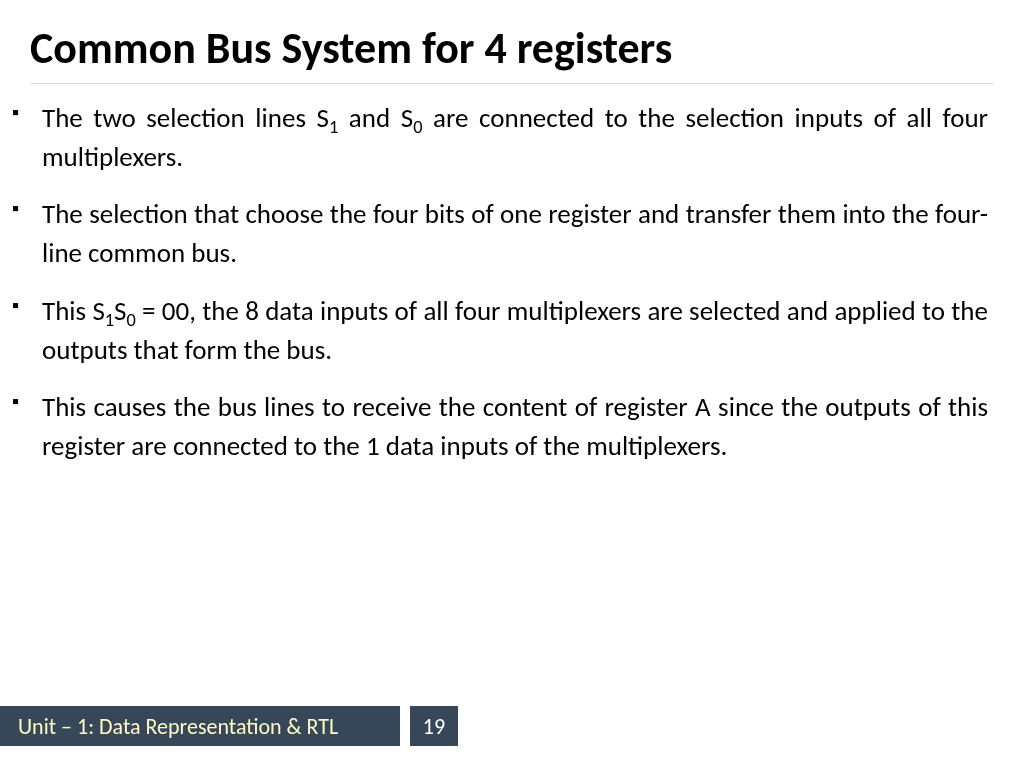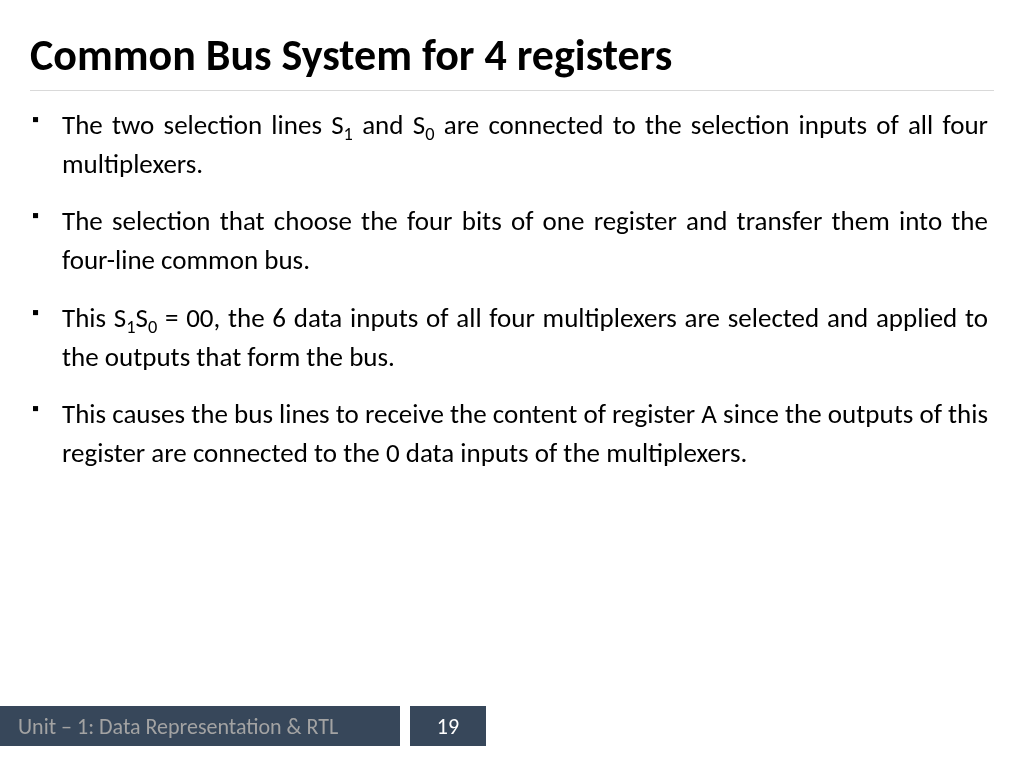--- a/index.html
+++ b/index.html
@@ -1,44 +1,44 @@
 <!DOCTYPE html>
 <html><head>
 <meta charset="utf-8">
 <style>
   * { margin: 0; padding: 0; box-sizing: border-box; }
   html, body { width: 1024px; height: 768px; background: #fff; font-family: Calibri, "Segoe UI", Arial, sans-serif; overflow: hidden; color: #000; }
   .slide { position: relative; width: 1024px; height: 768px; }
-  .title { font-size: 44px; font-weight: 700; padding: 28px 30px 8px 30px; }
+  .title { font-size: 44px; font-weight: 700; padding: 21px 30px 8px 30px; }
   .hr { border: none; border-top: 1px solid #d9d9d9; margin: 0 30px 14px 30px; }
-  .content { padding: 0 36px 0 62px; }
+  .content { padding: 0 36px 0 42px; }
   .content li { list-style: none; position: relative; font-size: 27px; line-height: 1.45; text-align: justify; margin-bottom: 18px; }
   .content li::before { content: "▪"; position: absolute; left: -30px; top: 0; font-size: 20px; color: #000; }
   sub { font-size: 0.68em; vertical-align: sub; line-height: 0; }
   .footer { position: absolute; left: 0; bottom: 22px; height: 40px; display: flex; }
-  .footer .unit { background: #37475a; color: #a3a3a3; font-size: 22px; padding: 0 18px; display: flex; align-items: center; min-width: 400px; }
-  .footer .page { background: #37475a; color: #fff; font-size: 22px; width: 76px; display: flex; align-items: center; justify-content: center; margin-left: 10px; }
+  .footer .unit { background: #37475a; color: #fef9c3; font-size: 22px; padding: 0 18px; display: flex; align-items: center; min-width: 400px; }
+  .footer .page { background: #37475a; color: #fff; font-size: 22px; width: 48px; display: flex; align-items: center; justify-content: center; margin-left: 10px; }
 </style>
 </head>
 <body>
 
 <div class="slide">
   <h1 class="title">Common Bus System for 4 registers</h1>
   <hr class="hr">
   <ul class="content">
     <li>
       <span>The two selection lines S</span><sub>1</sub><span> and S</span><sub>0</sub><span> are connected to the selection inputs of all four multiplexers.</span>
     </li>
     <li>
       <span>The selection that choose the four bits of one register and transfer them into the four-line common bus.</span>
     </li>
     <li>
-      <span>This S</span><sub>1</sub><span>S</span><sub>0</sub><span> = 00, the 6 data inputs of all four multiplexers are selected and applied to the outputs that form the bus.</span>
+      <span>This S</span><sub>1</sub><span>S</span><sub>0</sub><span> = 00, the 8 data inputs of all four multiplexers are selected and applied to the outputs that form the bus.</span>
     </li>
     <li>
-      <span>This causes the bus lines to receive the content of register A since the outputs of this register are connected to the 0 data inputs of the multiplexers.</span>
+      <span>This causes the bus lines to receive the content of register A since the outputs of this register are connected to the 1 data inputs of the multiplexers.</span>
     </li>
   </ul>
   <div class="footer">
     <div class="unit">Unit – 1: Data Representation &amp; RTL</div>
     <div class="page">19</div>
   </div>
 </div>
 
 </body></html>

